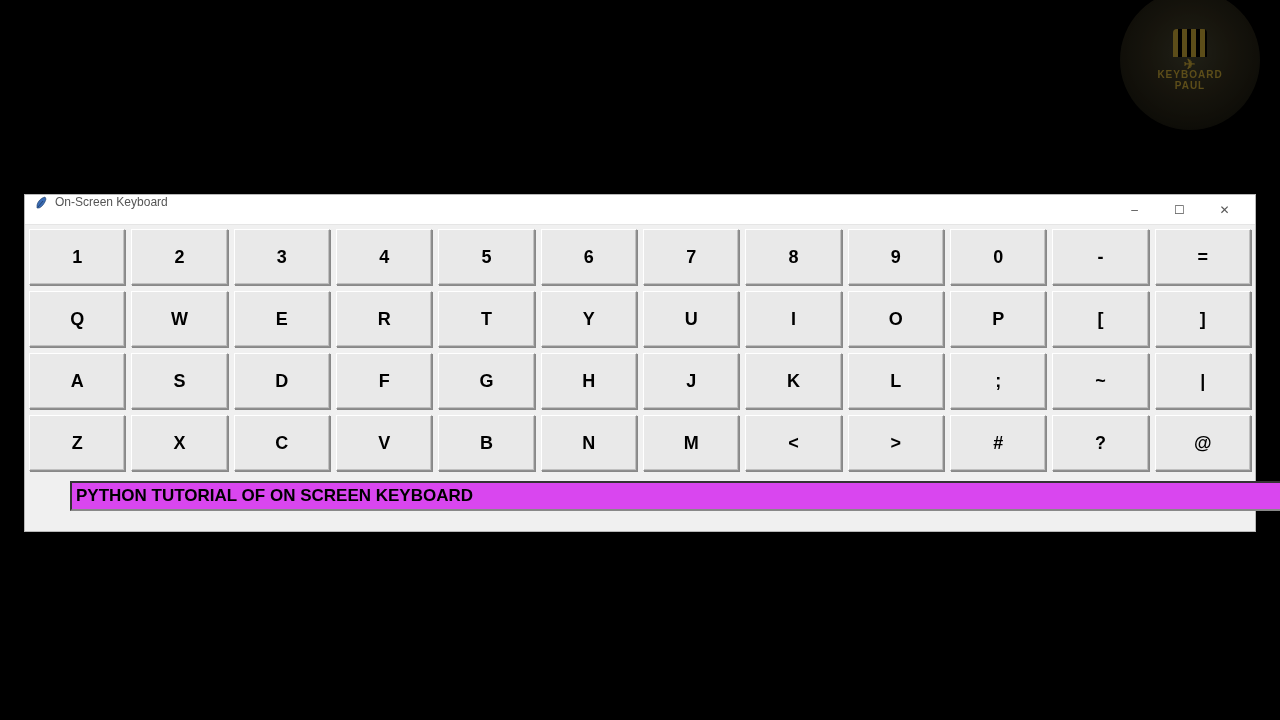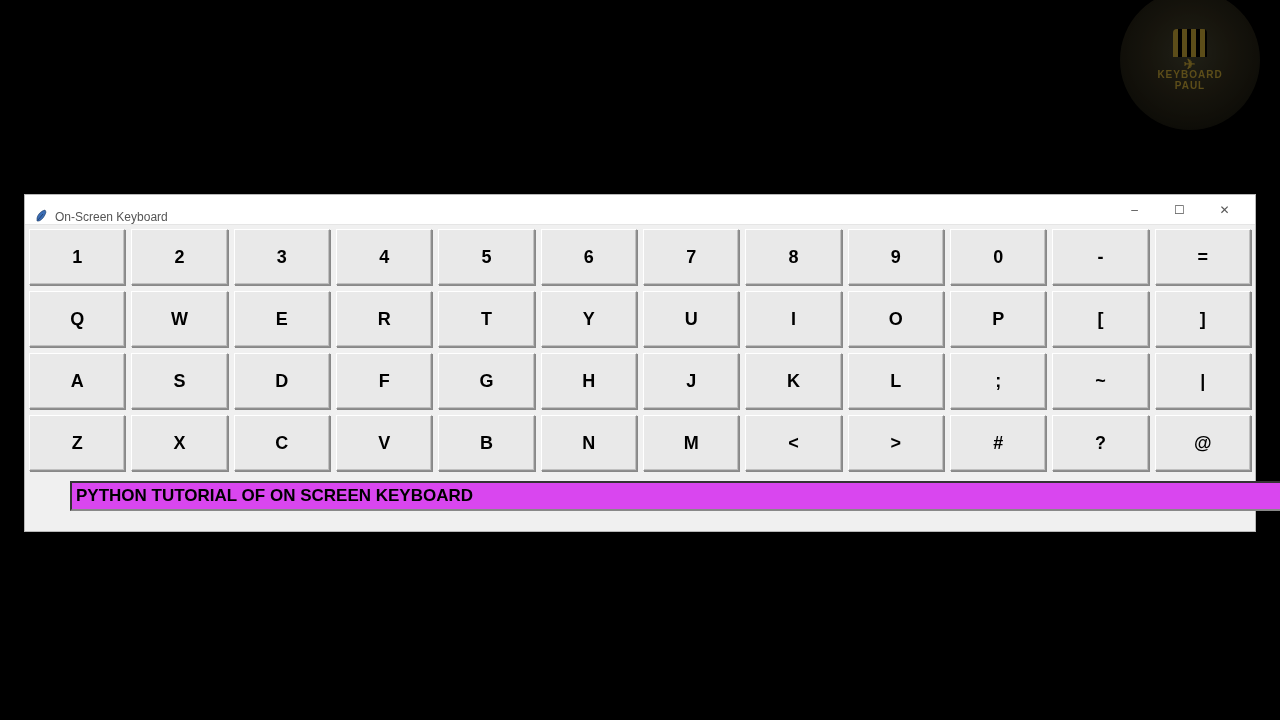--- a/index.html
+++ b/index.html
@@ -44,21 +44,21 @@
     top: 194px;
     width: 1232px;
     background: #fff;
     border: 1px solid #b8b8b8;
     box-shadow: 0 2px 8px rgba(0,0,0,0.3);
   }
   .titlebar {
     height: 30px;
     background: #fff;
     display: flex;
-    align-items: flex-end;
+    align-items: flex-start;
     padding: 0 8px;
     border-bottom: 1px solid #e5e5e5;
   }
   .titlebar .feather {
     width: 16px; height:16px; margin-right:6px;
     display:inline-flex;align-items:center;justify-content:center;
   }
   .titlebar .title {
     font-size: 12px;
     color: #555;

